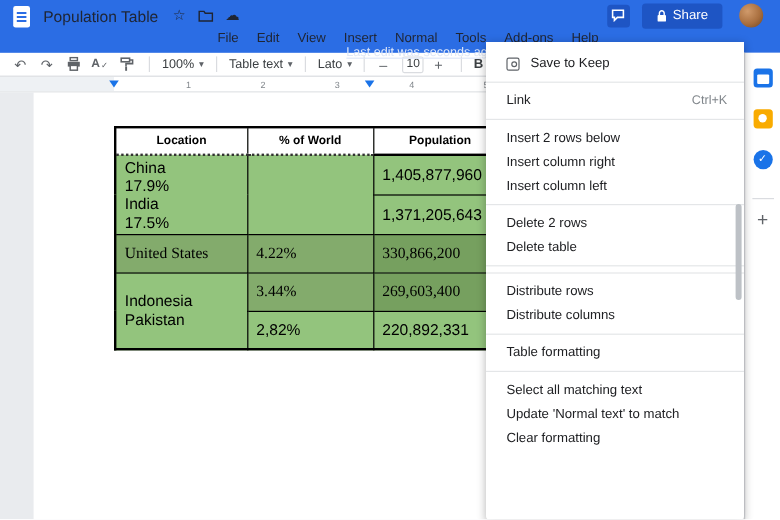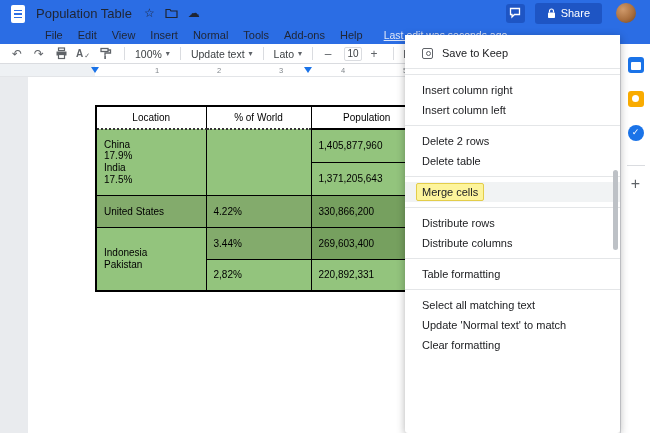--- a/index.html
+++ b/index.html
@@ -15,21 +15,21 @@
       background:repeating-linear-gradient(to bottom, var(--header-blue,#2b6de4) 0 1.5px, transparent 1.5px 3.5px); }
   .doc-title { font-size:13px; color:#1f2533; margin-right:12px; white-space:nowrap; }
   .hdr-ico { font-size:12px; color:#1f2533; margin-right:10px; line-height:1; display:flex; align-items:center; }
   .spacer { flex:1; }
   .comment-btn { width:19px; height:19px; border-radius:3px; background:var(--share-blue,#1e55c4);
       display:flex; align-items:center; justify-content:center; margin-right:10px; }
   .share-btn { display:flex; align-items:center; gap:5px; height:21px; padding:0 12px;
       background:var(--share-blue,#1e55c4); color:#fff; font-size:11px; border:none; border-radius:3px; margin-right:14px; font-family:inherit; }
   .avatar { width:20px; height:20px; border-radius:50%;
       background:radial-gradient(circle at 35% 32%, #d09a6b 0%, #a96f3f 55%, #6f431f 100%); margin-right:6px; flex:0 0 auto; }
-  .menu-row { display:flex; align-items:center; height:18px; padding-left:45px; }
+  .menu-row { display:flex; align-items:center; height:18px; padding-left:45px;flex-direction:column; }
   .mb-item { font-size:11px; color:#1f2533; margin-right:15px; }
   .last-edit { font-size:10.5px; color:#dfe7f8; text-decoration:underline; margin-left:6px; }
 
   
   .toolbar { position:absolute; left:0; top:44px; width:620px; height:20px; background:#fff;
       border-bottom:1px solid #dadce0; display:flex; align-items:center; padding-left:8px; z-index:10; }
   .tb-btn { width:18px; margin-right:4px; text-align:center; font-size:12px; color:#5f6368; line-height:18px; display:flex; align-items:center; justify-content:center; }
   .tb-btn.spell b { font-weight:bold; font-size:10px; color:#5f6368; }
   .tb-btn.spell i { font-style:normal; font-size:7px; color:#5f6368; margin-left:1px; margin-top:4px; }
   .vdiv { width:1px; height:13px; background:#dadce0; margin:0 6px; flex:0 0 auto; }
@@ -48,27 +48,27 @@
   .ruler-nums { position:absolute; inset:0; }
   .ruler-num { position:absolute; top:2px; font-size:7.5px; color:#80868b; }
   .ruler-marker { position:absolute; width:0; height:0; border:4px solid transparent; border-top:6px solid var(--accent-blue,#1a73e8); top:3px; }
 
   
   .doc-area { position:absolute; left:0; top:77px; width:620px; height:356px; background:#e9ebee; }
   .page { position:absolute; left:28px; top:0; width:592px; height:356px; background:#fff; }
 
   table.pop-table { position:absolute; left:67px; top:28px; border-collapse:collapse; border:2px solid #000;
       background:var(--table-green,#93c47d); table-layout:fixed; }
-  .pop-table th { background:#fff; font-weight:normal; font-size:10px; color:#000; text-align:center;
+  .pop-table th { background:#fff; font-weight:bold; font-size:10px; color:#000; text-align:center;
       border:1px solid #000; border-bottom:2px solid #000; padding:0 2px; }
   .pop-table th.dotted { border-bottom:2px dotted #333; }
-  .pop-table td { border:1px solid #000; font-size:10px; color:#000; padding:0 3px 0 7px;
+  .pop-table td { border:1px solid #000; font-size:13px; color:#000; padding:0 3px 0 7px;
       vertical-align:middle; background:var(--table-green,#93c47d); overflow:hidden; }
   .pop-table td.pre { white-space:pre-line; line-height:1.18; }
-  .pop-table td.sel { background:var(--table-green-selected,#83ab6c); }
+  .pop-table td.sel { background:var(--table-green-selected,#83ab6c);font-family:Liberation Serif, serif; }
   .pop-table td.sel.dark { background:var(--table-green-selected-dark,#76a05f); }
 
   
   .sidebar { position:absolute; right:0; top:44px; width:30px; height:389px; background:#fff;
       border-left:1px solid #dadce0; z-index:30; display:flex; flex-direction:column; align-items:center; padding-top:13px; }
   .sb-ico { width:16px; height:16px; margin-bottom:18px; position:relative; flex:0 0 auto; }
   .sb-ico.cal { background:var(--accent-blue,#1a73e8); border-radius:3px; }
   .sb-ico.cal::after { content:""; position:absolute; left:3px; top:5px; width:10px; height:8px; background:#fff; border-radius:1px; }
   .sb-ico.keep { background:#f9ab00; border-radius:3px; }
   .sb-ico.keep::after { content:""; position:absolute; left:4.5px; top:3.5px; width:7px; height:7px; background:#fff; border-radius:50%; }
@@ -161,21 +161,21 @@
           <rect x="5.3" y="8.5" width="1.6" height="3.5" fill="#5f6368"></rect>
         </svg>
     </span>
     <i class="vdiv"></i>
     <span class="tb-dd">
         <span>100%</span>
         <b class="caret">▾</b>
       </span>
     <i class="vdiv"></i>
     <span class="tb-dd">
-        <span>Update text</span>
+        <span>Table text</span>
         <b class="caret">▾</b>
       </span>
     <i class="vdiv"></i>
     <span class="tb-dd">
         <span>Lato</span>
         <b class="caret">▾</b>
       </span>
     <i class="vdiv"></i>
     <span class="tb-btn">–</span>
     <span class="size-box">10</span>
@@ -253,38 +253,42 @@
     <span class="sb-plus">+</span>
   </div>
 
   <div class="context-menu">
     <div>
         <div class="cm-item">
           <span class="cm-icon"></span>
           <span class="">Save to Keep</span>
         </div>
         <div class="cm-divider"></div>
-        <div class="cm-divider"></div>
+        <div class="cm-item">
+          <span class="">Link</span>
+          <span class="cm-shortcut">Ctrl+K</span>
+        </div>
+        <div class="cm-divider"></div>
+        <div class="cm-item">
+          <span class="">Insert 2 rows below</span>
+        </div>
         <div class="cm-item">
           <span class="">Insert column right</span>
         </div>
         <div class="cm-item">
           <span class="">Insert column left</span>
         </div>
         <div class="cm-divider"></div>
         <div class="cm-item">
           <span class="">Delete 2 rows</span>
         </div>
         <div class="cm-item">
           <span class="">Delete table</span>
         </div>
         <div class="cm-divider"></div>
-        <div class="cm-item cm-hover">
-          <span class="hl-yellow">Merge cells</span>
-        </div>
         <div class="cm-divider"></div>
         <div class="cm-item">
           <span class="">Distribute rows</span>
         </div>
         <div class="cm-item">
           <span class="">Distribute columns</span>
         </div>
         <div class="cm-divider"></div>
         <div class="cm-item">
           <span class="">Table formatting</span>

